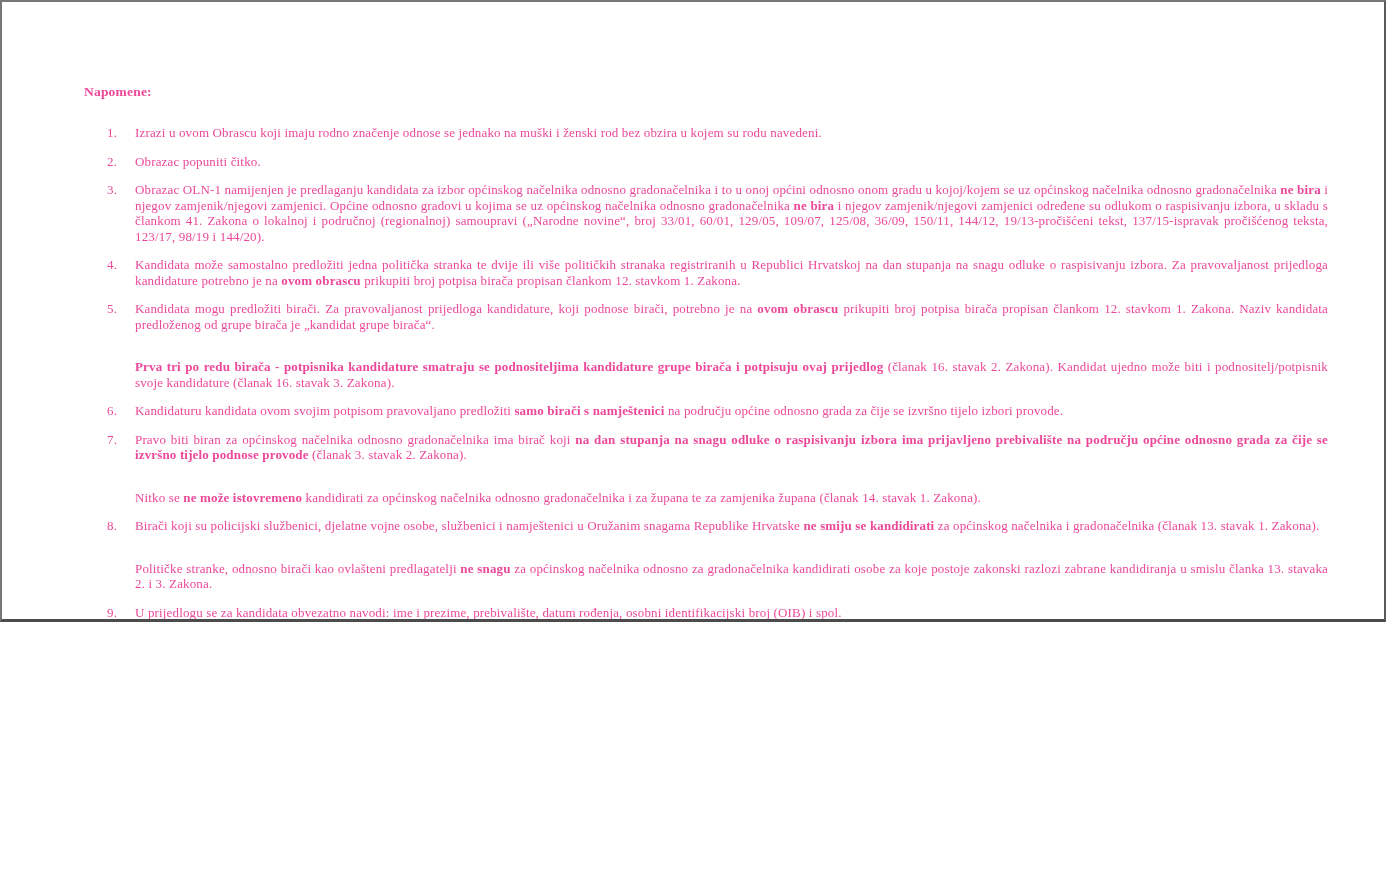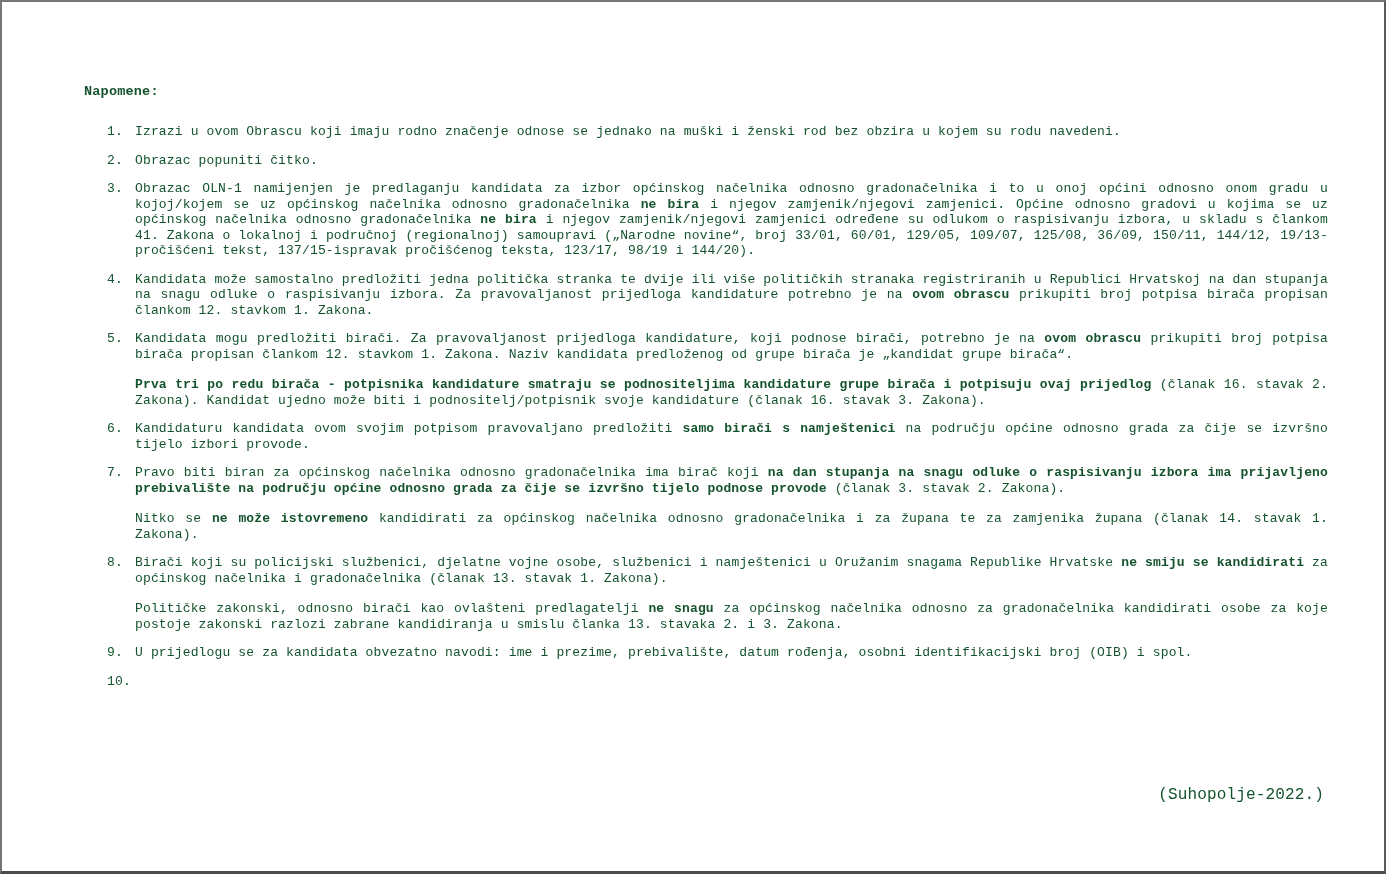--- a/index.html
+++ b/index.html
@@ -3,30 +3,30 @@
 <meta charset="utf-8">
 <style>
   html, body {
     margin: 0;
     padding: 0;
     background: #ffffff;
   }
   .page {
     position: relative;
     width: 1386px;
-    height: 874px;
+    height: 622px;
     box-sizing: border-box;
     background: #ffffff;
     border-top: 2px solid #767676;
     border-left: 2px solid #767676;
     border-right: 2px solid #5a5a5a;
     border-bottom: 3px solid #4c4c4c;
-    font-family: Liberation Mono, monospace;
+    font-family: Liberation Serif, serif;
     font-size: 13px;
-    color: #14532d;
+    color: #ec4899;
     overflow: hidden;
   }
   .content {
     padding: 82px 56px 0 82px;
   }
   .heading {
     font-weight: bold;
     font-size: 13.5px;
     letter-spacing: 0.2px;
   }
@@ -48,21 +48,21 @@
     flex: 1 1 auto;
     min-width: 0;
   }
   .para {
     margin: 0;
     text-align: justify;
     line-height: 15.5px;
     letter-spacing: 0.15px;
   }
   .para + .para {
-    margin-top: 15px;
+    margin-top: 27px;
   }
   .para.tight {
     margin-top: 0;
   }
   .bold {
     font-weight: bold;
   }
   .underline {
     text-decoration: underline;
   }
@@ -122,21 +122,21 @@
           <span class="num">7.</span>
           <div class="body">
             <p class="para"><span>Pravo biti biran za općinskog načelnika odnosno gradonačelnika ima birač koji </span><span class="bold">na dan stupanja na snagu odluke o raspisivanju izbora ima prijavljeno prebivalište na području općine odnosno grada za čije se izvršno tijelo podnose provode</span><span> (članak 3. stavak 2. Zakona).</span></p>
             <p class="para"><span>Nitko se </span><span class="bold">ne može istovremeno</span><span> kandidirati za općinskog načelnika odnosno gradonačelnika i za župana te za zamjenika župana (članak 14. stavak 1. Zakona).</span></p>
           </div>
         </div>
         <div class="item">
           <span class="num">8.</span>
           <div class="body">
             <p class="para"><span>Birači koji su policijski službenici, djelatne vojne osobe, službenici i namještenici u Oružanim snagama Republike Hrvatske </span><span class="bold">ne smiju se kandidirati</span><span> za općinskog načelnika i gradonačelnika (članak 13. stavak 1. Zakona).</span></p>
-            <p class="para"><span>Političke zakonski, odnosno birači kao ovlašteni predlagatelji </span><span class="bold">ne snagu</span><span> za općinskog načelnika odnosno za gradonačelnika kandidirati osobe za koje postoje zakonski razlozi zabrane kandidiranja u smislu članka 13. stavaka 2. i 3. Zakona.</span></p>
+            <p class="para"><span>Političke stranke, odnosno birači kao ovlašteni predlagatelji </span><span class="bold">ne snagu</span><span> za općinskog načelnika odnosno za gradonačelnika kandidirati osobe za koje postoje zakonski razlozi zabrane kandidiranja u smislu članka 13. stavaka 2. i 3. Zakona.</span></p>
           </div>
         </div>
         <div class="item">
           <span class="num">9.</span>
           <div class="body">
             <p class="para"><span>U prijedlogu se za kandidata obvezatno navodi: ime i prezime, prebivalište, datum rođenja, osobni identifikacijski broj (OIB) i spol.</span></p>
           </div>
         </div>
         <div class="item">
           <span class="num">10.</span>

